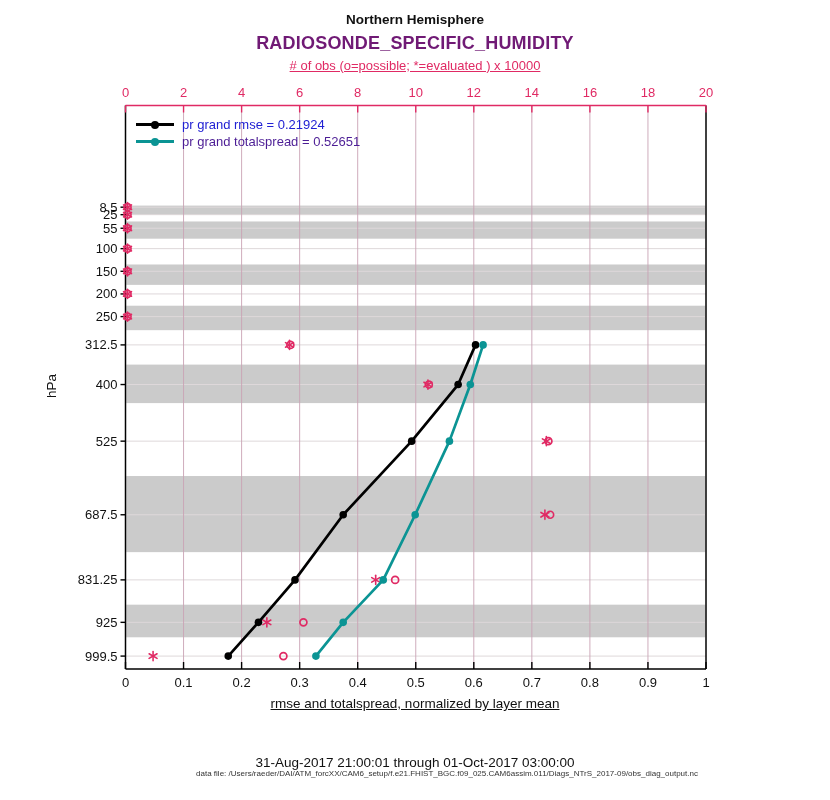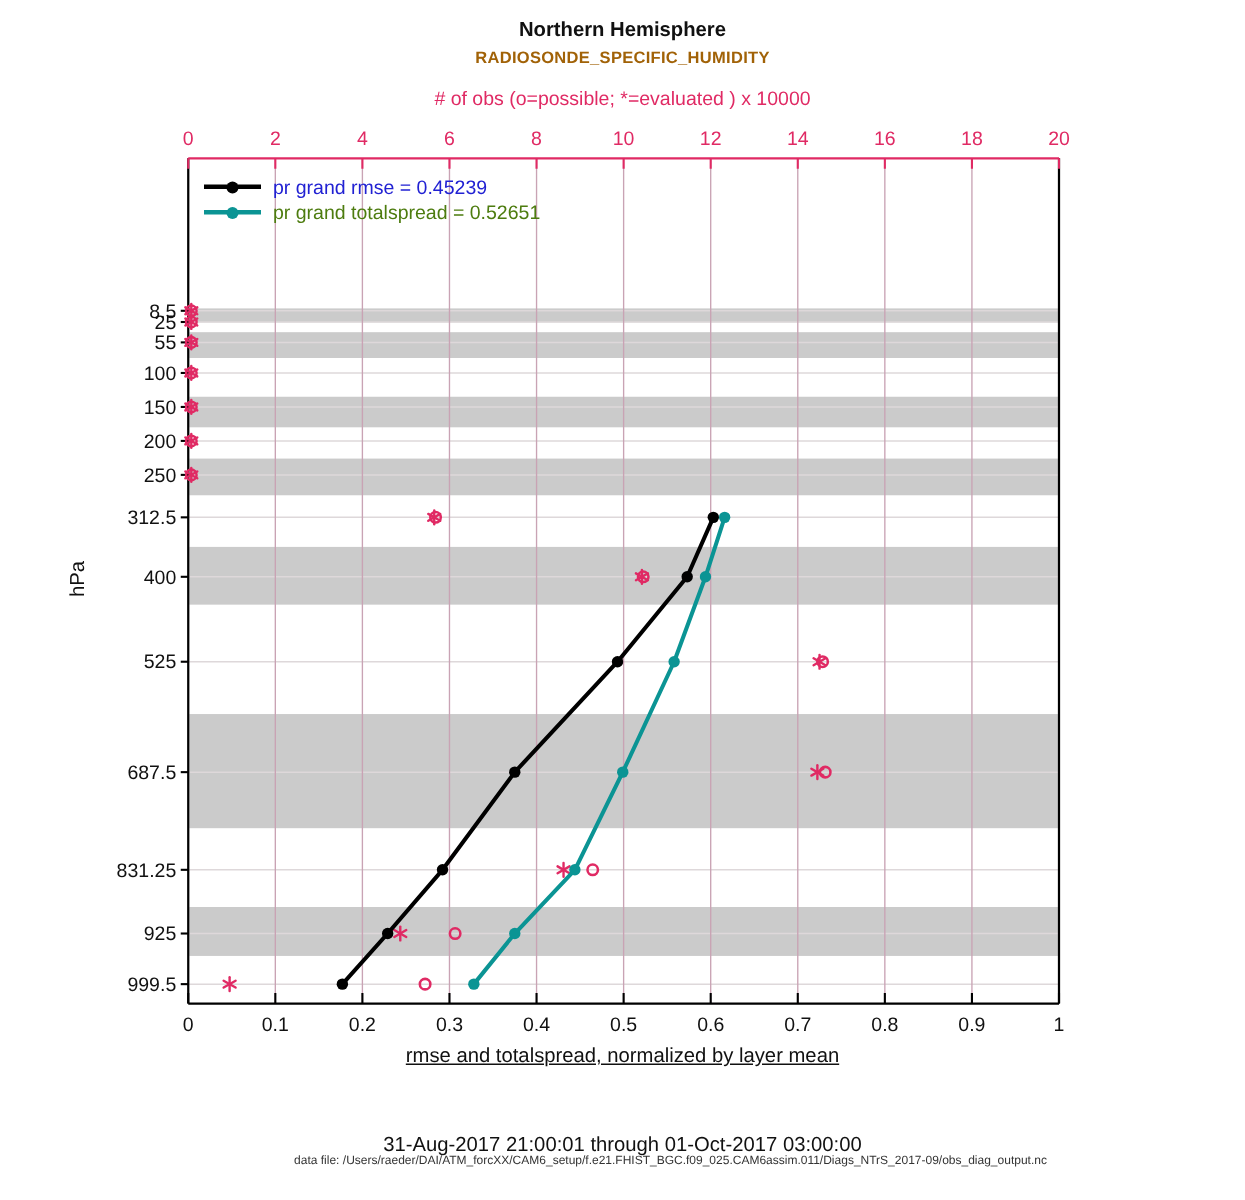--- a/index.html
+++ b/index.html
@@ -1,21 +1,21 @@
 <!DOCTYPE html>
 <html><head>
 <meta charset="utf-8">
 <style>
   html,body{margin:0;padding:0;background:#ffffff;}
   body{width:830px;height:800px;font-family:"Liberation Sans","DejaVu Sans",sans-serif;}
   .fig{position:relative;width:830px;height:800px;background:#fff;overflow:hidden;}
   .abs{position:absolute;left:0;width:830px;text-align:center;}
   .title1{top:12px;font-size:13.5px;font-weight:bold;color:#111;}
-  .title2{top:33px;font-size:11px;font-weight:bold;color:#a16207;letter-spacing:.2px;}
-  .obslabel{top:58px;font-size:13px;}
+  .title2{top:33px;font-size:18px;font-weight:bold;color:#701a75;letter-spacing:.2px;}
+  .obslabel{top:58px;font-size:13px;text-decoration:underline;}
   .xlabel{top:696px;font-size:13.5px;color:#111;text-decoration:underline;}
   .datelabel{top:755px;font-size:13.5px;color:#111;}
   .footer{top:769px;font-size:8px;color:#333;}
   .ylabel{position:absolute;left:38px;top:378px;width:28px;height:16px;font-size:13.5px;color:#111;
           transform:rotate(-90deg);text-align:center;}
   svg{position:absolute;left:0;top:0;}
   .legend{position:absolute;left:136px;top:116px;}
   .legend-row{display:flex;align-items:center;height:17px;}
   .legend-sample{position:relative;width:38px;height:10px;margin-right:8px;}
   .legend-sample .line{position:absolute;left:0;right:0;top:3.7px;height:2.6px;background:#000;}
@@ -235,28 +235,28 @@
     </svg>
 
   <div class="ylabel">hPa</div>
 
   <div class="legend">
     <div class="legend-row">
       <span class="legend-sample">
         <span class="line" style="background: rgb(0, 0, 0);"></span>
         <span class="dot" style="background: rgb(0, 0, 0);"></span>
       </span>
-      <span class="legend-label" style="color: rgb(33, 33, 211);">pr grand rmse = 0.45239</span>
+      <span class="legend-label" style="color: rgb(33, 33, 211);">pr grand rmse = 0.21924</span>
     </div>
     <div class="legend-row">
       <span class="legend-sample">
         <span class="line" style="background: rgb(11, 148, 148);"></span>
         <span class="dot" style="background: rgb(11, 148, 148);"></span>
       </span>
-      <span class="legend-label" style="color: #4d7c0f;">pr grand totalspread = 0.52651</span>
+      <span class="legend-label" style="color: #4c1d95;">pr grand totalspread = 0.52651</span>
     </div>
   </div>
 
   <div class="abs xlabel">rmse and totalspread, normalized by layer mean</div>
   <div class="abs datelabel">31-Aug-2017 21:00:01 through 01-Oct-2017 03:00:00</div>
   <div class="abs footer" style="color: rgb(51, 51, 51); padding-left: 32px;">data file: /Users/raeder/DAI/ATM_forcXX/CAM6_setup/f.e21.FHIST_BGC.f09_025.CAM6assim.011/Diags_NTrS_2017-09/obs_diag_output.nc</div>
 
 </div>
 
 </body></html>

